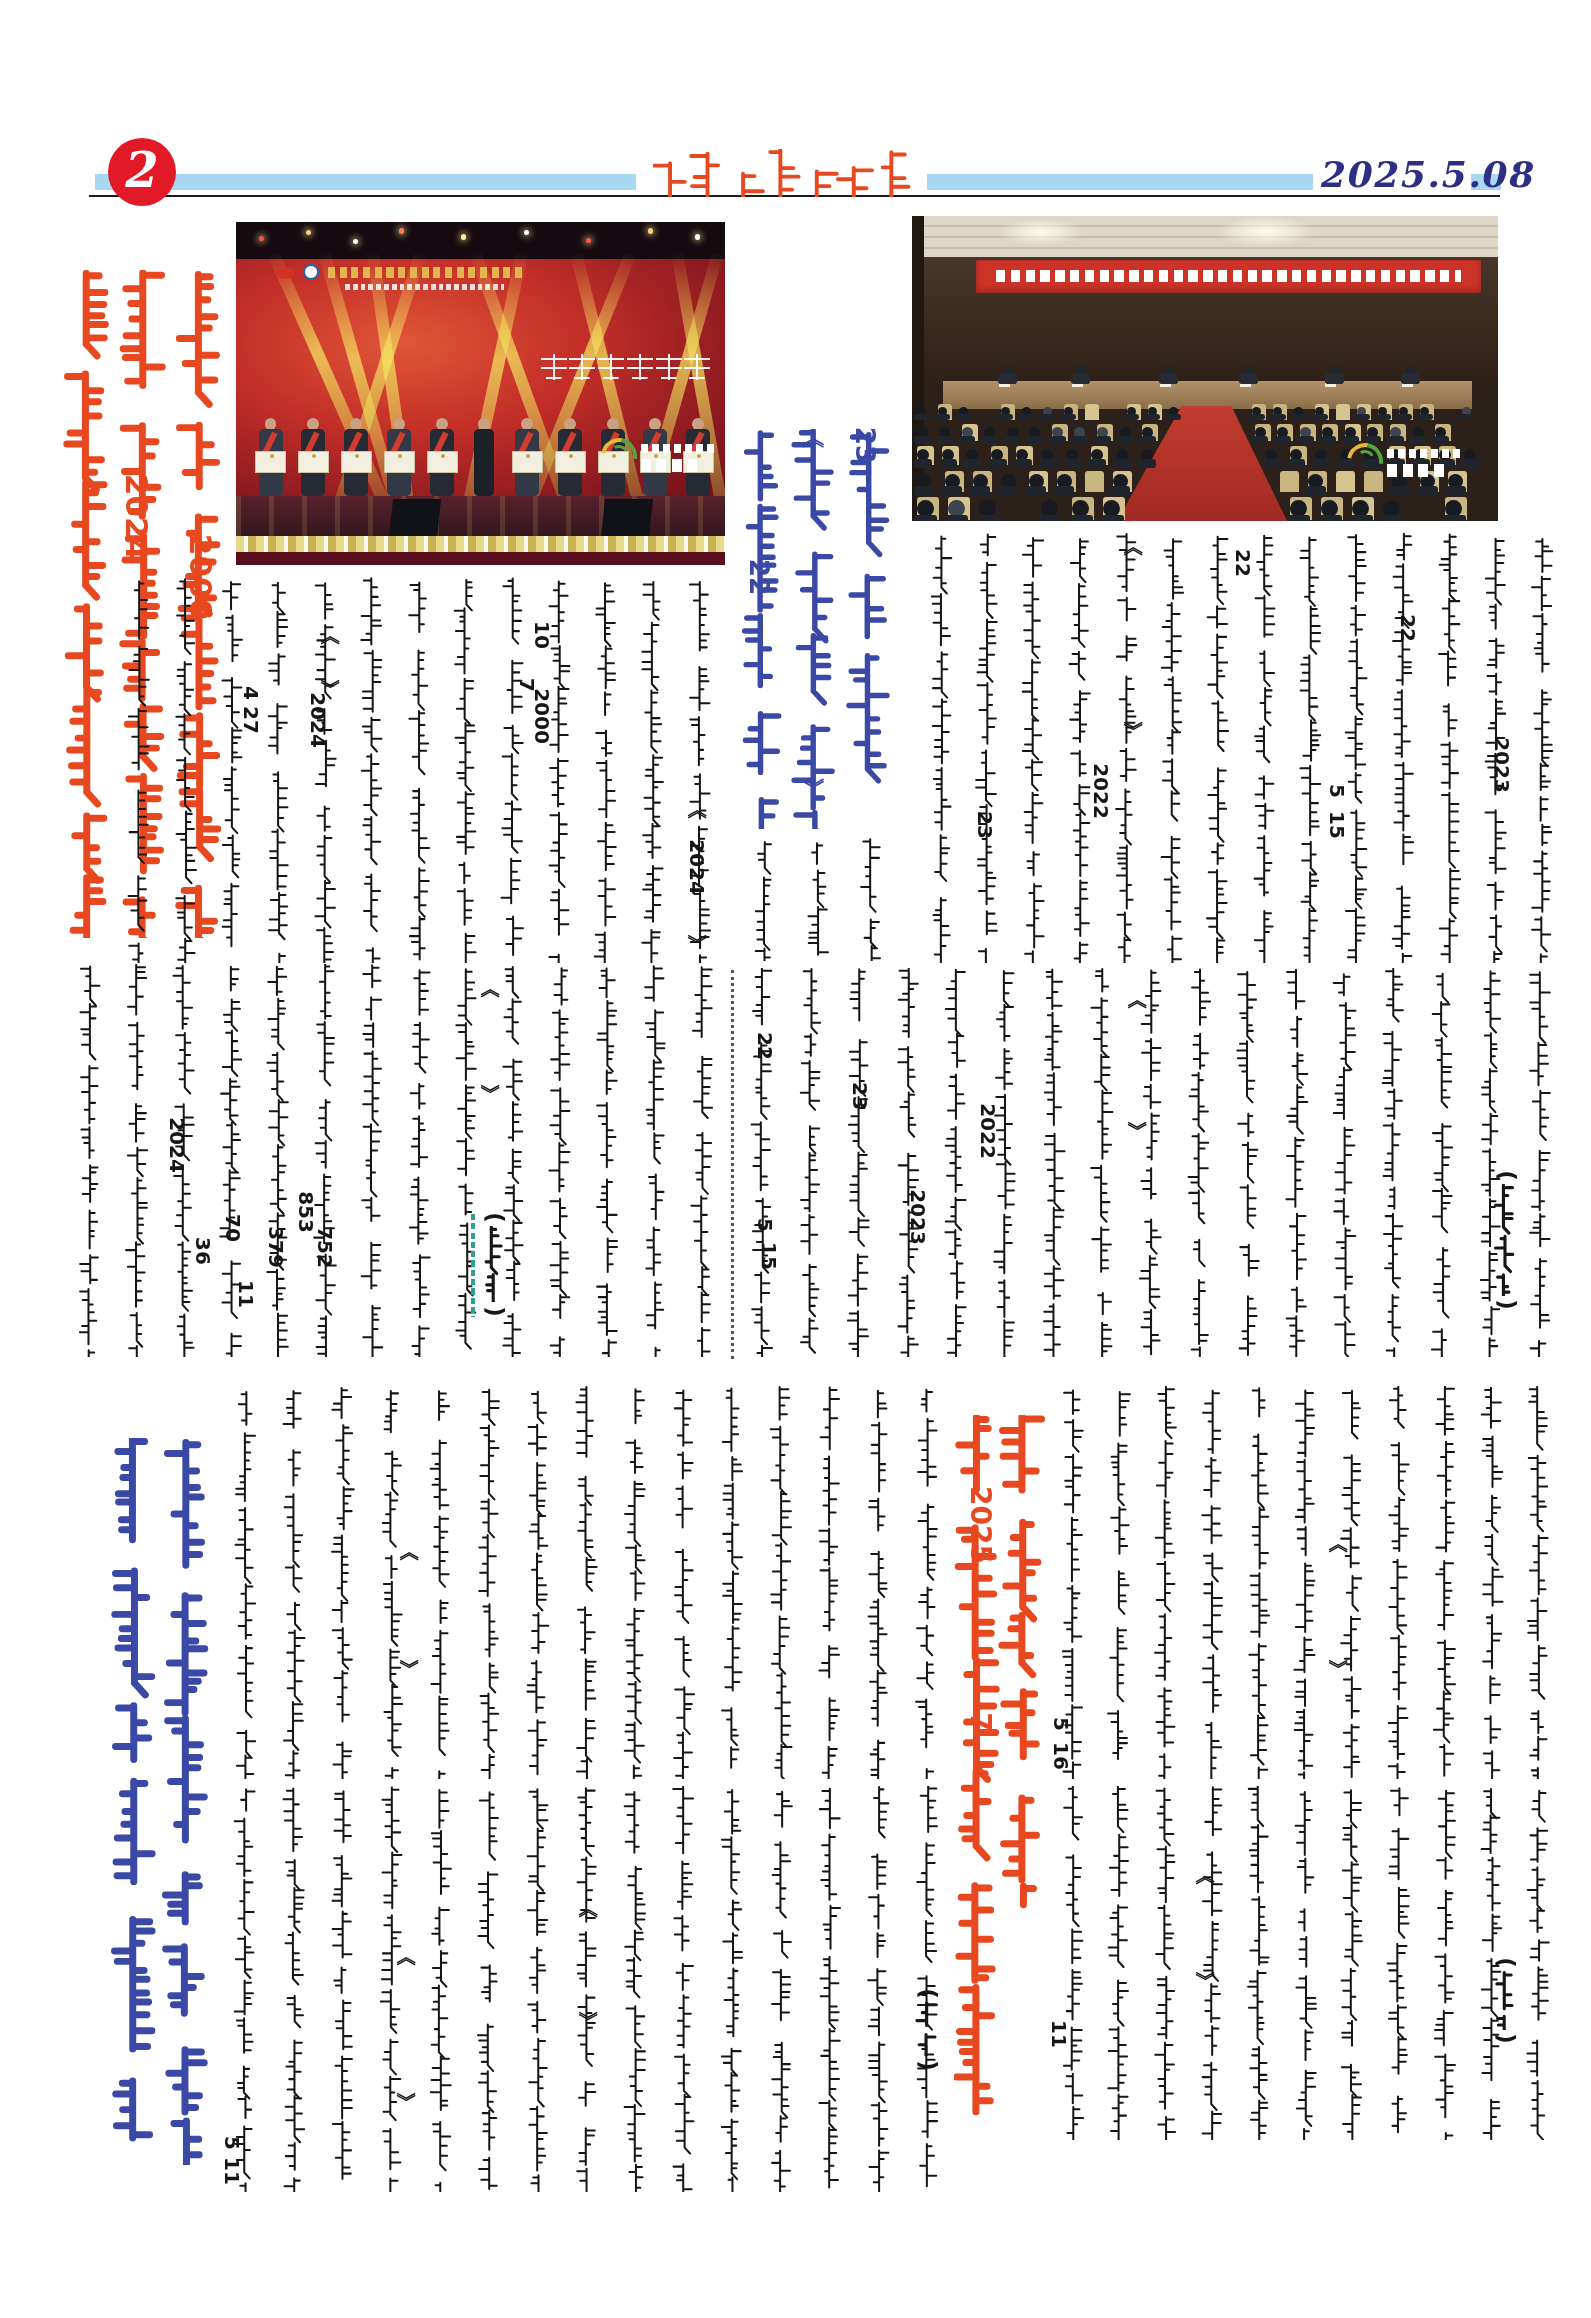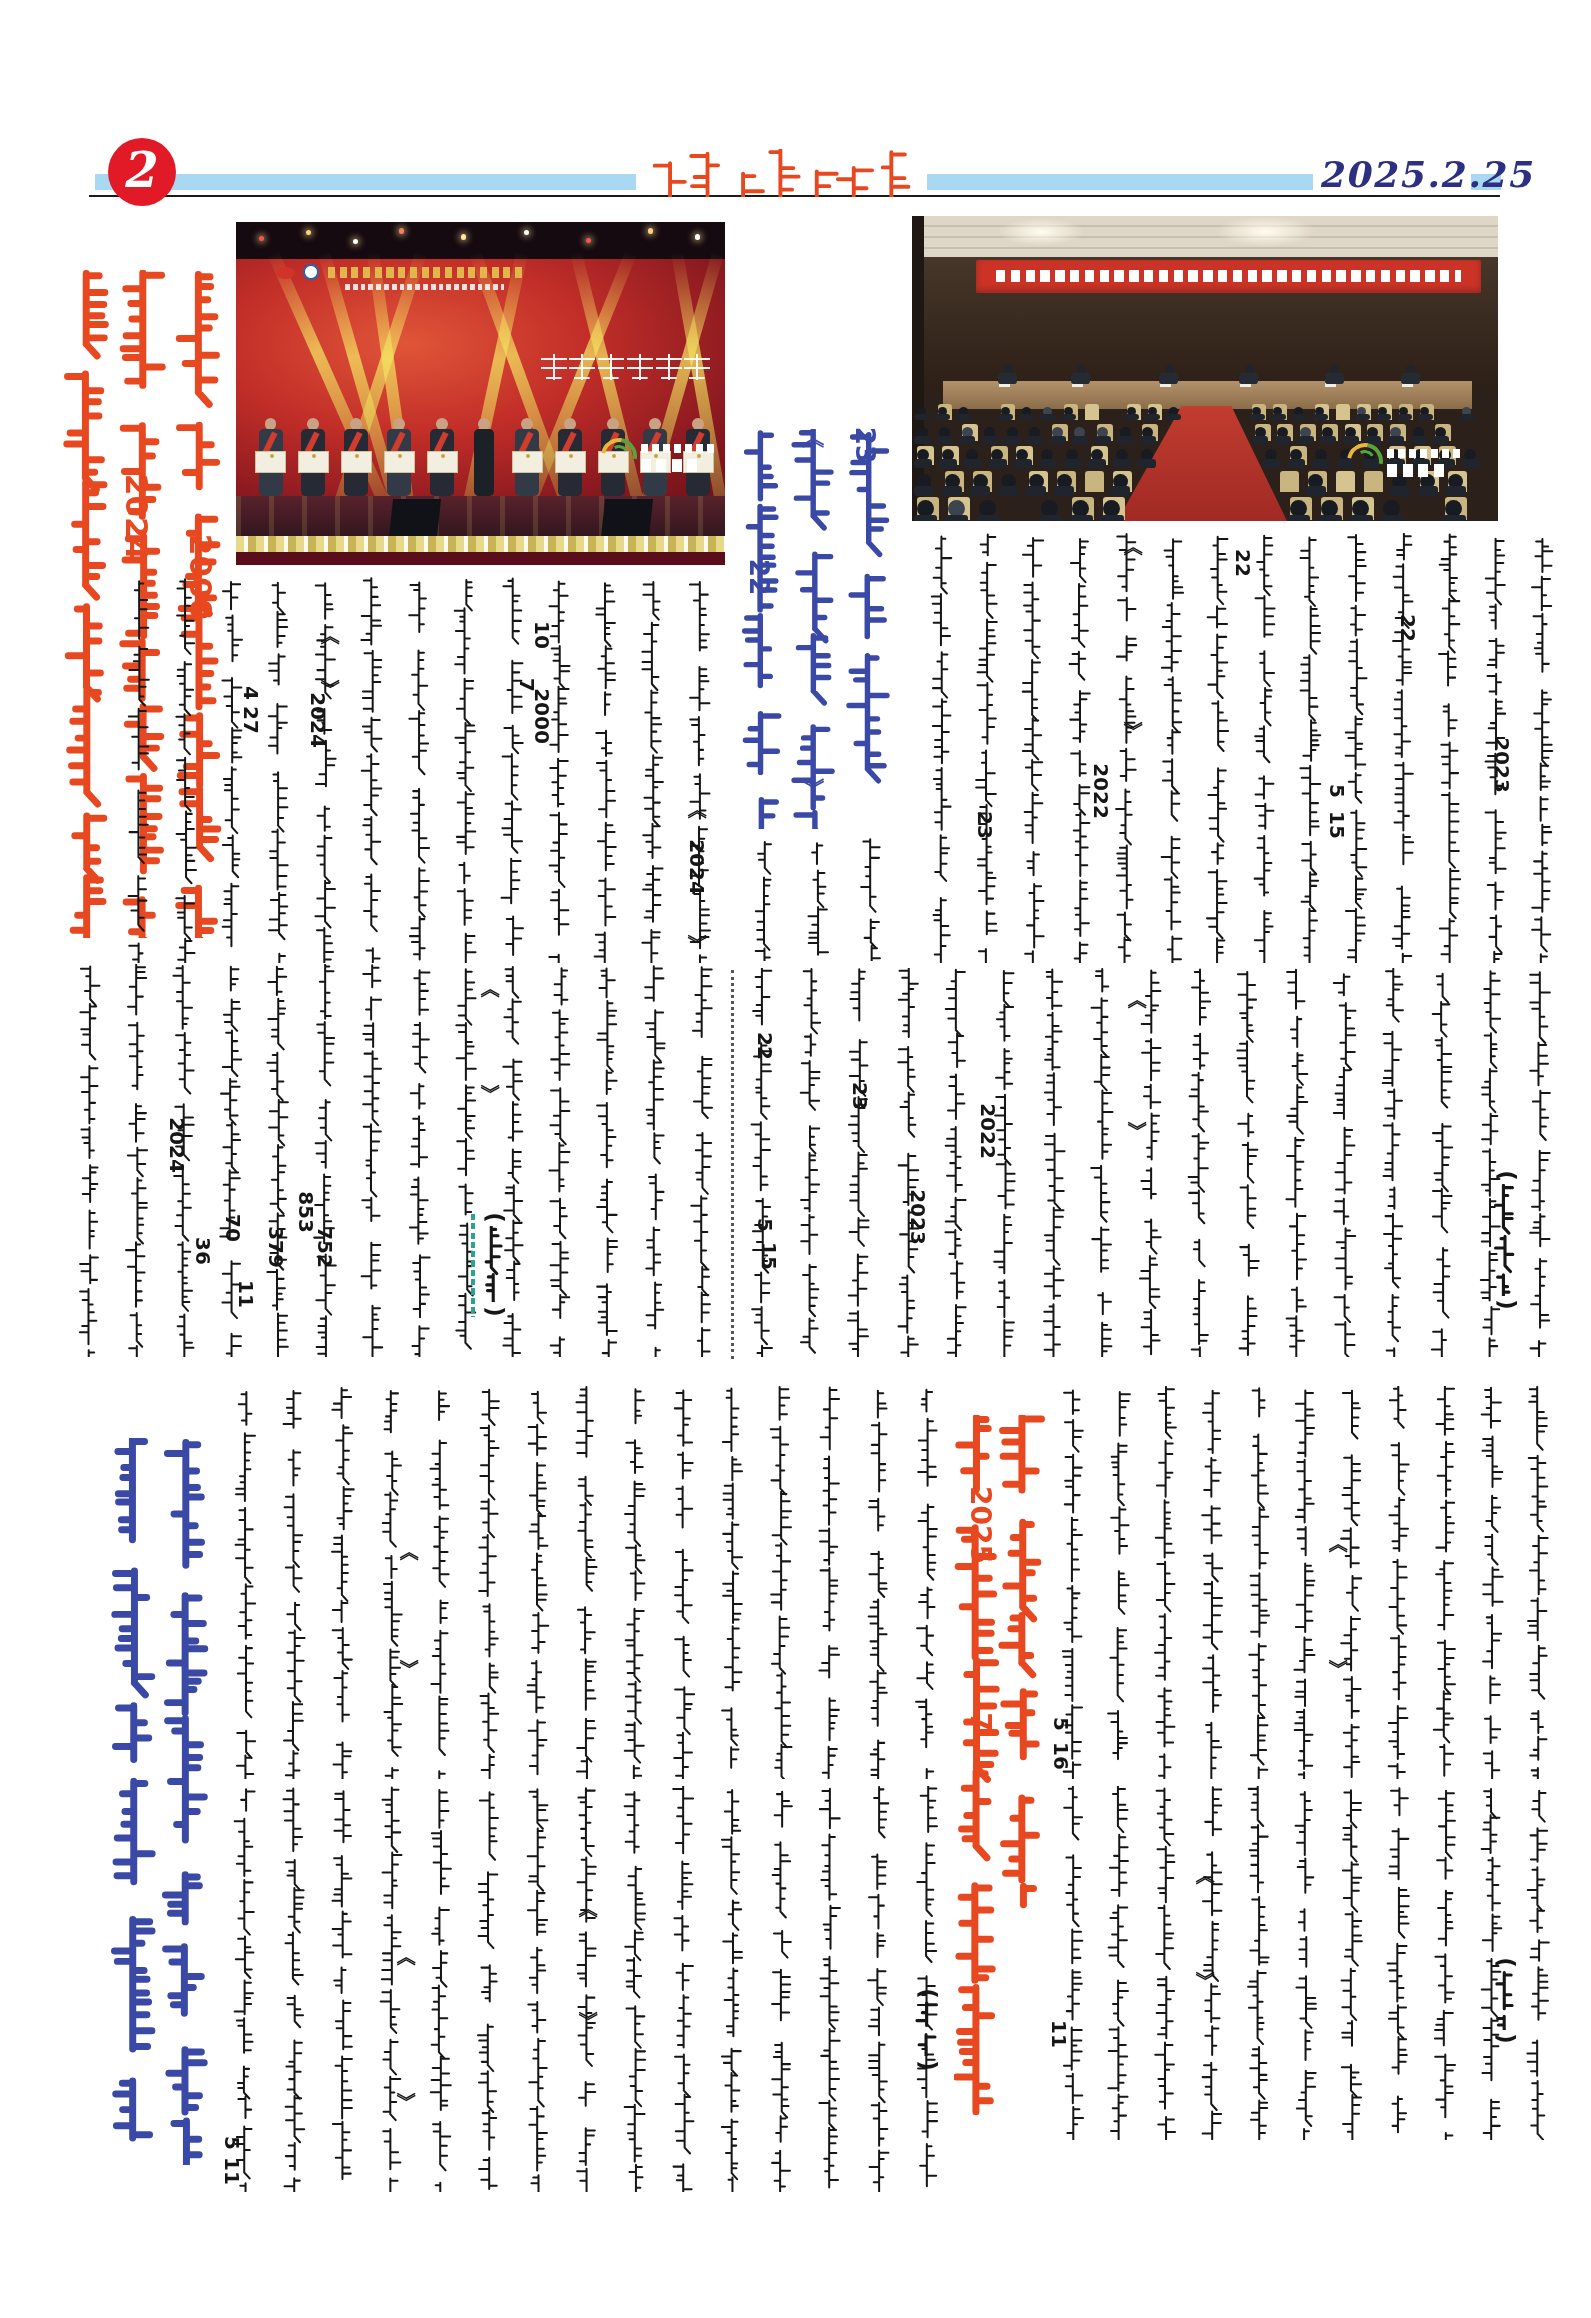--- a/index.html
+++ b/index.html
@@ -47,21 +47,21 @@
   <div class="abs badge" style="left: 108px; top: 138px; width: 68px; height: 68px; background: rgb(226, 26, 39);">
     <span>2</span>
   </div>
 
   <div class="mg" style="left:653px;top:149px;width:258px;height:48px;">
       <svg width="258" height="48" viewBox="0 0 332 62">
         <path d="M21.4 18.4V62.0M21.4 21.4h-20.1M21.4 42.4h19.1M69.8 6.0V62.0M69.8 9.0h-21.1M69.8 21.1h13.7M69.8 36.2h-16.7M69.8 47.9h-20.0M115.7 32.0V62.0M115.7 35.0h14.8M115.7 54.6h25.7M163.9 1.0V62.0M163.9 4.0h-13.1M163.9 24.7h16.8M163.9 35.7h23.6M163.9 52.5h15.1M163.9 62.0l14 15.4M210.9 28.9V62.0M210.9 31.9h25.8M210.9 48.0h16.3M210.9 62.0l14 15.4M258.7 24.6V62.0M258.7 27.6h23.6M258.7 39.1h-20.5M258.7 50.7h16.5M307.2 4.1V62.0M307.2 7.1h17.5M307.2 23.8h-11.1M307.2 37.7h17.1M307.2 48.7h22.2M307.2 62.0l14 15.4" fill="none" stroke="#e8481f" stroke-width="5" stroke-linecap="round"></path>
       </svg>
     </div>
 
-  <div class="abs date" style="left: 1321px; top: 154px; width: 124px; height: 40px; color: rgb(44, 47, 130);">2025.2.25</div>
+  <div class="abs date" style="left: 1321px; top: 154px; width: 124px; height: 40px; color: rgb(44, 47, 130);">2025.5.08</div>
 
   <div class="photo" style="left:236px;top:222px;width:489px;height:343px;background:#6e1119;">
       <div style="position:absolute;left:0;top:0;width:100%;height:39px;background:#150a10;"></div>
       <div style="position:absolute;left:23px;top:14px;width:5.4px;height:5.4px;border-radius:50%;background:#ff5050;box-shadow:0 0 6.2px 2.3px rgba(255,230,150,.5);"></div>
       <div style="position:absolute;left:70px;top:7.8px;width:5.4px;height:5.4px;border-radius:50%;background:#ffd27a;box-shadow:0 0 6.2px 2.3px rgba(255,230,150,.5);"></div>
       <div style="position:absolute;left:117px;top:17px;width:5.4px;height:5.4px;border-radius:50%;background:#ffffff;box-shadow:0 0 6.2px 2.3px rgba(255,230,150,.5);"></div>
       <div style="position:absolute;left:163px;top:6.2px;width:5.4px;height:5.4px;border-radius:50%;background:#ff7a5a;box-shadow:0 0 6.2px 2.3px rgba(255,230,150,.5);"></div>
       <div style="position:absolute;left:225px;top:12.4px;width:5.4px;height:5.4px;border-radius:50%;background:#ffe9a0;box-shadow:0 0 6.2px 2.3px rgba(255,230,150,.5);"></div>
       <div style="position:absolute;left:288px;top:7.8px;width:5.4px;height:5.4px;border-radius:50%;background:#ffffff;box-shadow:0 0 6.2px 2.3px rgba(255,230,150,.5);"></div>
       <div style="position:absolute;left:350px;top:15.5px;width:5.4px;height:5.4px;border-radius:50%;background:#ff5050;box-shadow:0 0 6.2px 2.3px rgba(255,230,150,.5);"></div>

